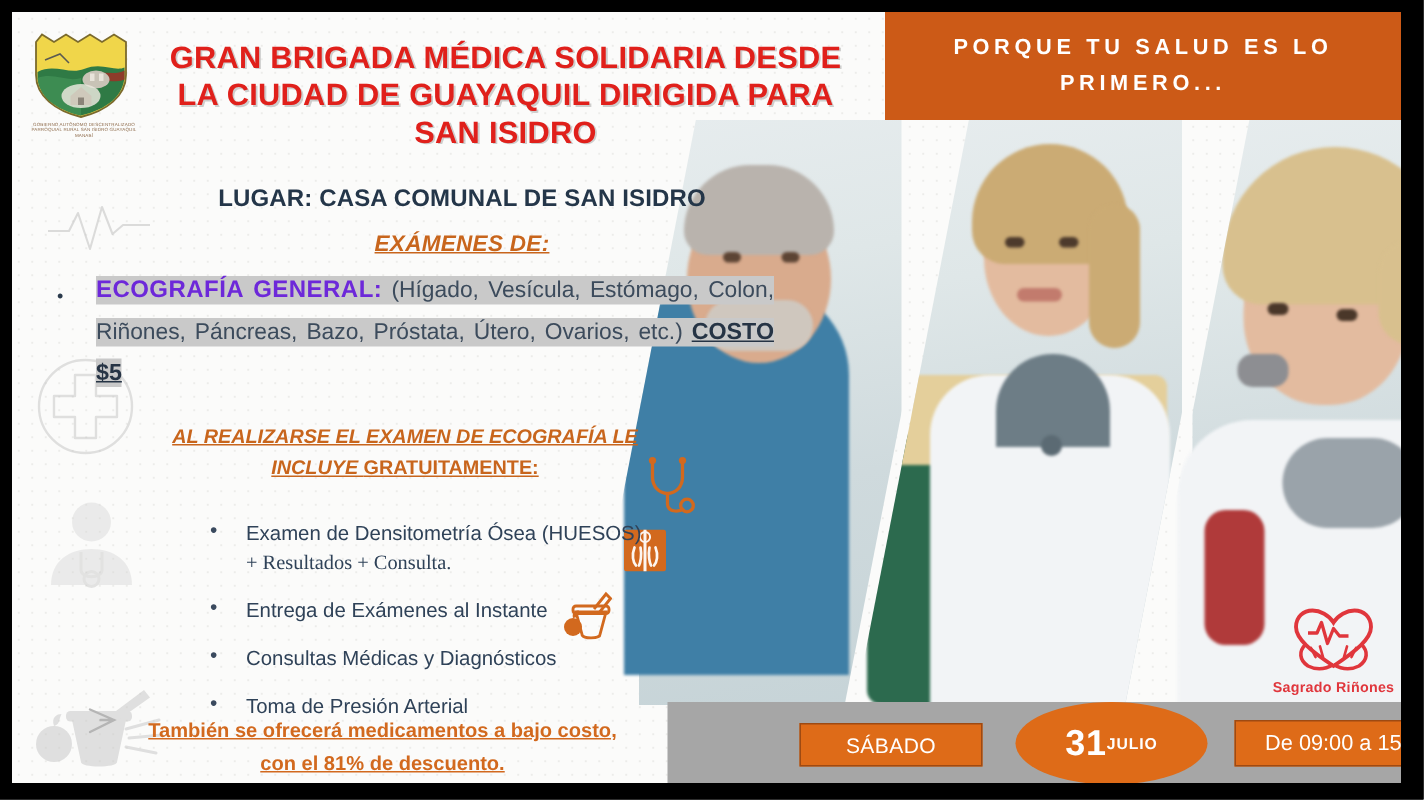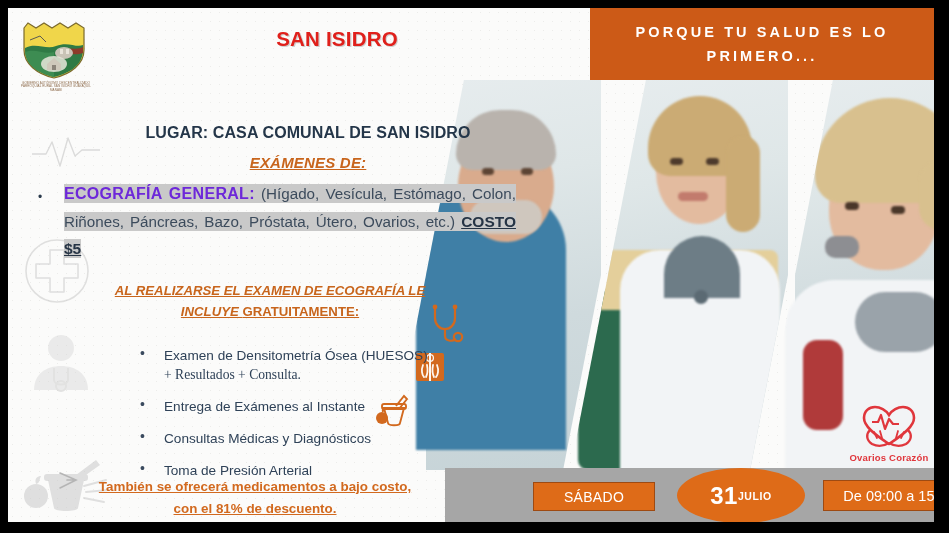--- a/index.html
+++ b/index.html
@@ -123,20 +123,22 @@
         <rect x="50" y="29" width="3" height="5" fill="#e8e4da"></rect>
         <path d="M14 20 L24 16 L30 22" fill="none" stroke="#5a5a52" stroke-width="1"></path>
         <ellipse cx="38" cy="44" rx="13" ry="8" fill="#e9e6dc" opacity=".85"></ellipse>
         <path d="M31 44 L38 38 L45 44 L45 50 L31 50 Z" fill="#cfc9bb"></path>
         <rect x="36" y="45" width="4" height="5" fill="#8b8479"></rect>
       </svg>
       <div class="crest-caption">GOBIERNO AUTÓNOMO DESCENTRALIZADO PARROQUIAL RURAL SAN ISIDRO GUAYAQUIL MANABÍ</div>
     </div>
 
     <div class="title">
+      <div>GRAN BRIGADA MÉDICA SOLIDARIA DESDE</div>
+      <div>LA CIUDAD DE GUAYAQUIL DIRIGIDA PARA</div>
       <div>SAN ISIDRO</div>
     </div>
 
     <div class="banner">
       <div>PORQUE TU SALUD ES LO</div>
       <div>PRIMERO...</div>
     </div>
 
     <div class="photos">
 
@@ -187,21 +189,21 @@
 
     <div class="sagrado">
       <svg width="86" height="50" viewBox="0 0 86 50">
         <path d="M43 44 C28 34 18 26 18 18 C18 11 23 7 29 7 C34 7 40 10 43 15
                  C46 10 52 7 57 7 C63 7 68 11 68 18 C68 26 58 34 43 44 Z" fill="none" stroke="#e0363c" stroke-width="2.6"></path>
         <path d="M26 22 L32 22 L35 15 L39 29 L43 19 L47 24 L53 24" fill="none" stroke="#e0363c" stroke-width="2.2" stroke-linejoin="round"></path>
         <path d="M24 30 C20 34 20 40 26 44 C32 47 38 46 43 43" fill="none" stroke="#e0363c" stroke-width="2.4"></path>
         <path d="M62 30 C66 34 66 40 60 44 C54 47 48 46 43 43" fill="none" stroke="#e0363c" stroke-width="2.4"></path>
         <path d="M28 32 L31 38 M34 31 L36 38 M58 32 L55 38 M52 31 L50 38" fill="none" stroke="#e0363c" stroke-width="1.8" stroke-linecap="round"></path>
       </svg>
-      <div class="label">Ovarios Corazón</div>
+      <div class="label">Sagrado Riñones</div>
     </div>
 
     <div class="wm" style="left:22px;top:124px;">
       <svg width="72" height="40" viewBox="0 0 72 40">
         <path d="M2 22 L16 22 L22 10 L30 34 L38 6 L45 24 L52 18 L70 18" fill="none" stroke="#bcbcbc" stroke-width="1.4" stroke-linejoin="round"></path>
       </svg>
     </div>
 
     <div class="wm" style="left:14px;top:228px;">
       <svg width="70" height="70" viewBox="0 0 70 70">

